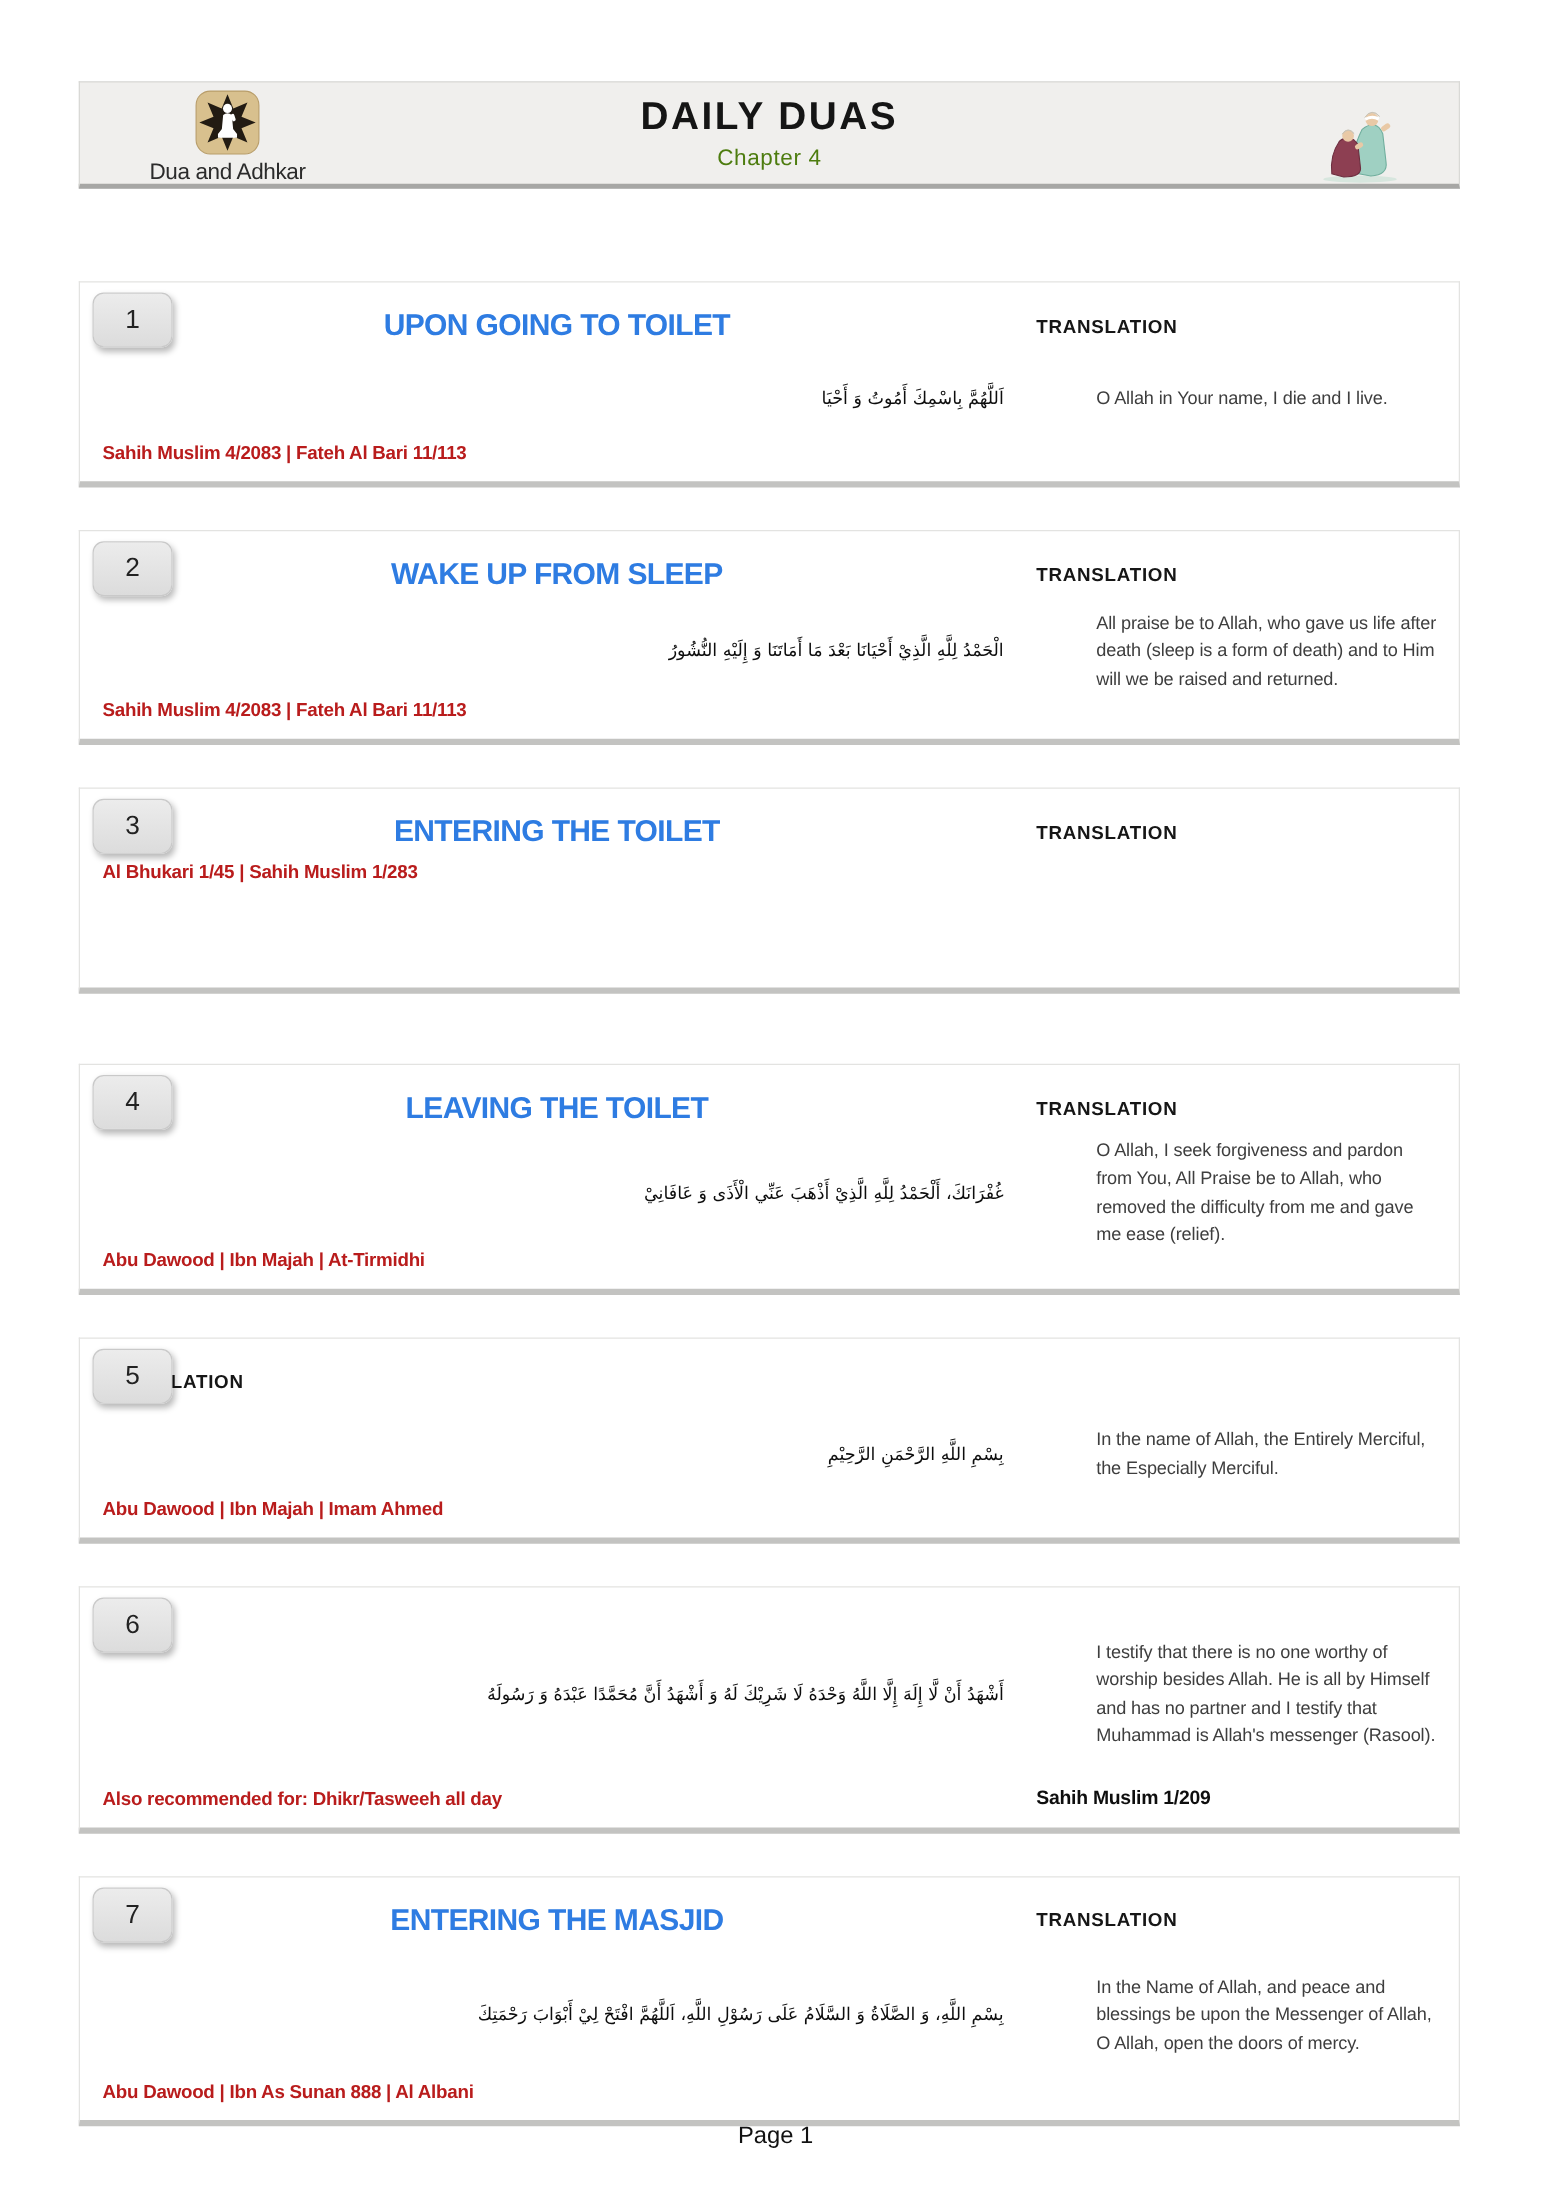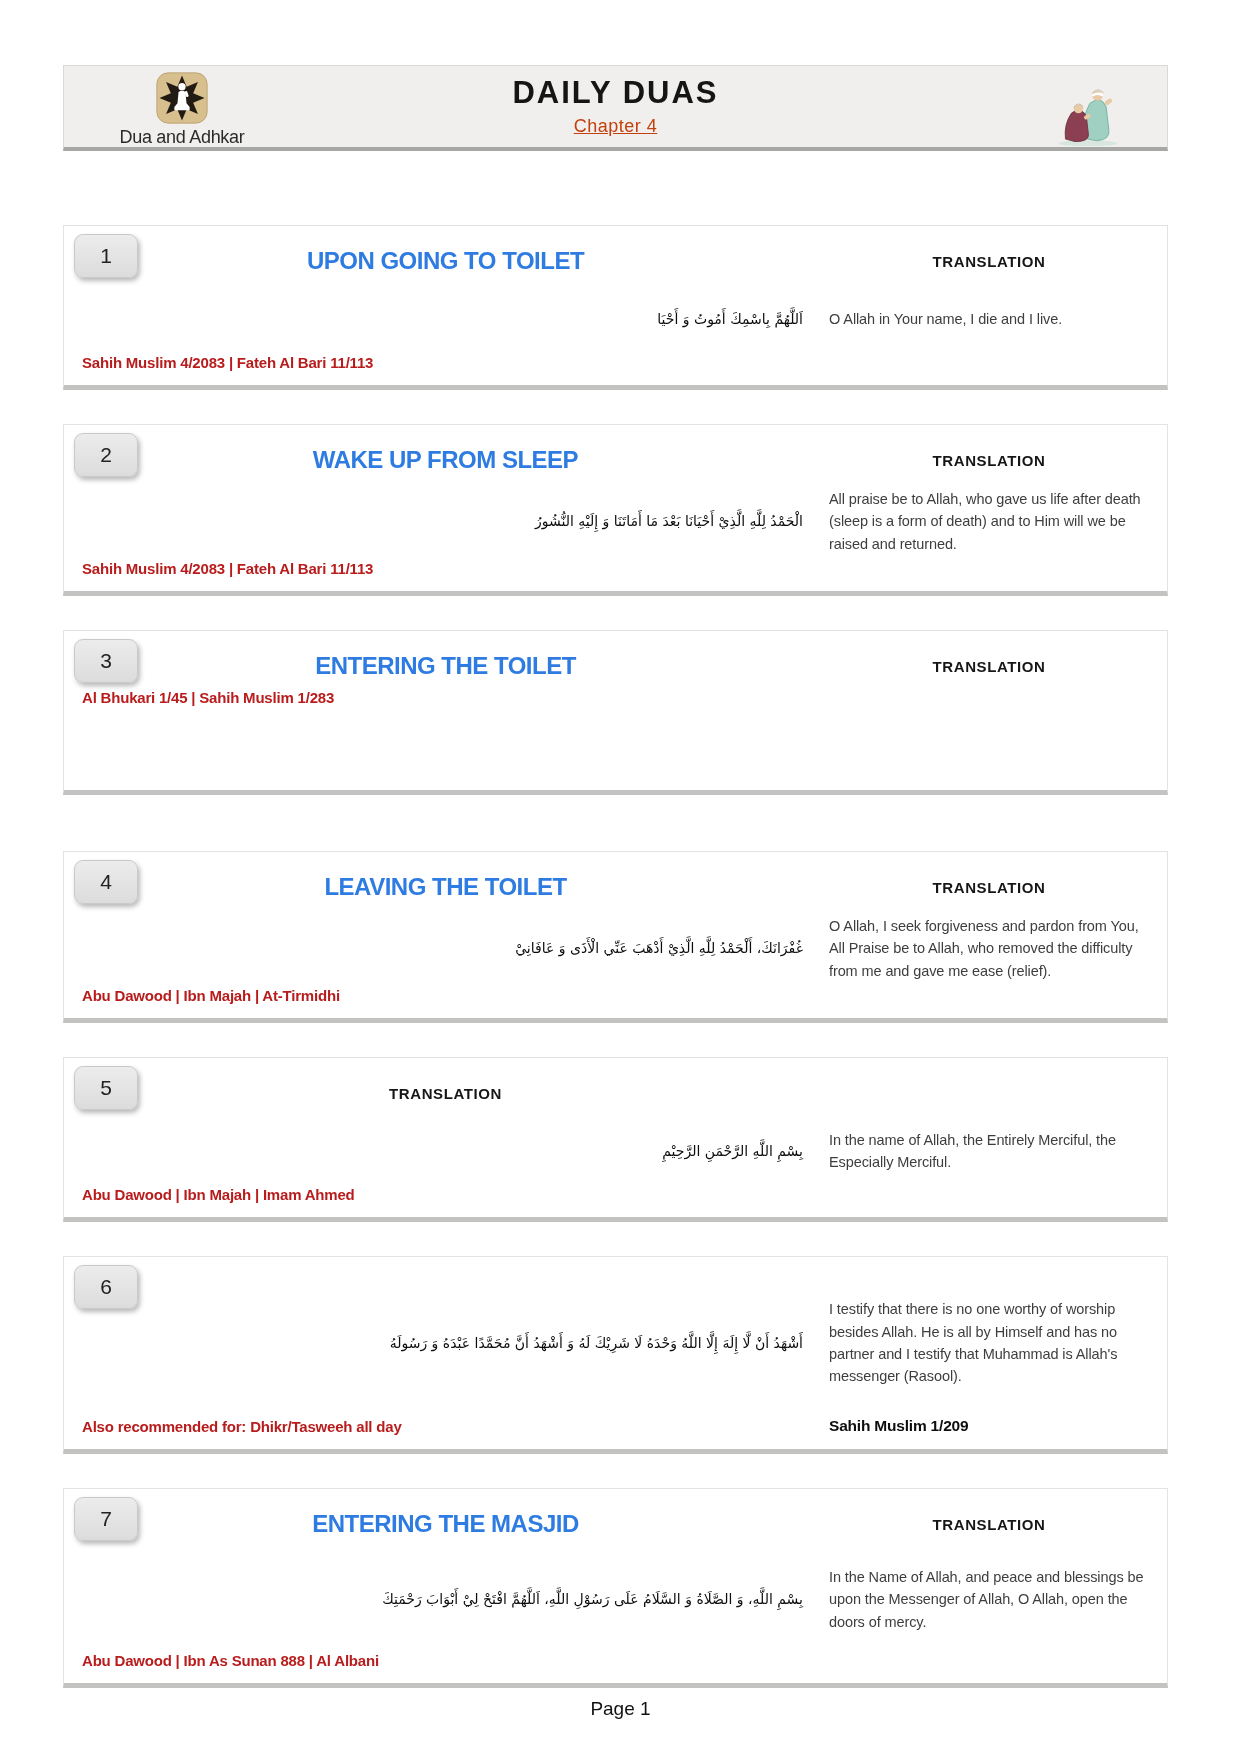--- a/index.html
+++ b/index.html
@@ -12,21 +12,21 @@
   .header-bar {
     position:absolute; left:63px; top:65px; width:1105px; height:86px;
     background:#f0efed; border:1px solid #d9d9d6; border-bottom:4px solid #a7a7a5;
     display:flex; align-items:center; box-sizing:border-box;
   }
   .brand-block { position:absolute; left:18px; top:6px; width:200px; text-align:center; }
   .brand-logo { display:block; margin:0 auto; width:52px; height:52px; }
   .brand-name { margin-top:3px; font-size:18px; color:#2b2b2b; letter-spacing:-0.3px; }
   .header-center { position:absolute; left:0; right:0; top:10px; text-align:center; }
   .header-title { font-size:31px; font-weight:700; letter-spacing:2px; color:#151515; line-height:1.1; }
-  .header-subtitle { margin-top:6px; font-size:18px; color:#c2410c; letter-spacing:0.5px;text-decoration:underline; }
+  .header-subtitle { margin-top:6px; font-size:18px; color:#4d7c0f; letter-spacing:0.5px; }
   .header-illustration { position:absolute; right:38px; top:8px; width:82px; height:78px; }
 
   
   .content { position:absolute; left:63px; top:225px; width:1105px; }
   .dua-card {
     position:relative; box-sizing:border-box; background:#ffffff;
     border:1px solid #e3e3e1; border-bottom:5px solid #c3c3c1;
     padding:12px 18px 10px 18px; margin-top:34px;
     display:flex; flex-direction:column; min-height:165px;
   }
@@ -43,28 +43,28 @@
     box-shadow:2px 3px 5px rgba(0,0,0,0.28);
     display:flex; align-items:center; justify-content:center;
     font-size:21px; color:#222;
   }
 
   .card-head { display:grid; grid-template-columns:1fr 320px; column-gap:20px; align-items:center; min-height:46px; }
   .card-title {
     margin:0; text-align:center; font-size:24px; font-weight:700;
     letter-spacing:-0.5px; color:#2e7ce2;
   }
-  .col-header { text-align:center; font-size:15px; font-weight:700; letter-spacing:0.6px; color:#161616; }
+  .col-header { text-align:left; font-size:15px; font-weight:700; letter-spacing:0.6px; color:#161616; }
 
   .card-body { display:grid; grid-template-columns:1fr 320px; column-gap:20px; flex:1; align-items:center; }
   .arabic {
     direction:rtl; text-align:right; padding-right:6px;
     font-family:"DejaVu Sans", sans-serif; font-size:14px; line-height:1.9; color:#0d0d0d;
   }
-  .translation { font-size:14.5px; line-height:1.55; color:#3e3e3e; letter-spacing:-0.1px; }
+  .translation { font-size:14.5px; line-height:1.55; color:#3e3e3e; letter-spacing:-0.1px;margin-left:48px; }
 
   .card-foot { display:grid; grid-template-columns:1fr 320px; column-gap:20px; align-items:end; padding-bottom:4px; }
   .reference { font-size:15px; font-weight:600; color:#b91c1c; letter-spacing:-0.2px; }
   .reference-right { font-size:15.5px; font-weight:700; color:#0e0e0e; letter-spacing:-0.2px; }
   .reference-right:empty { display:none; }
 
   
   .page-footer { position:absolute; left:0; right:0; top:1698px; text-align:center; font-size:19px; color:#121212; }
 </style>
 </head>

